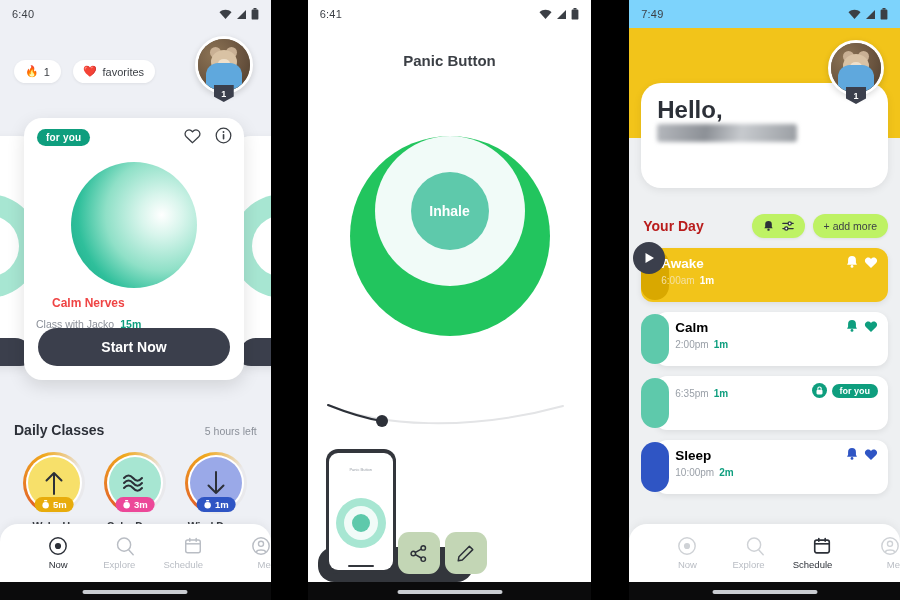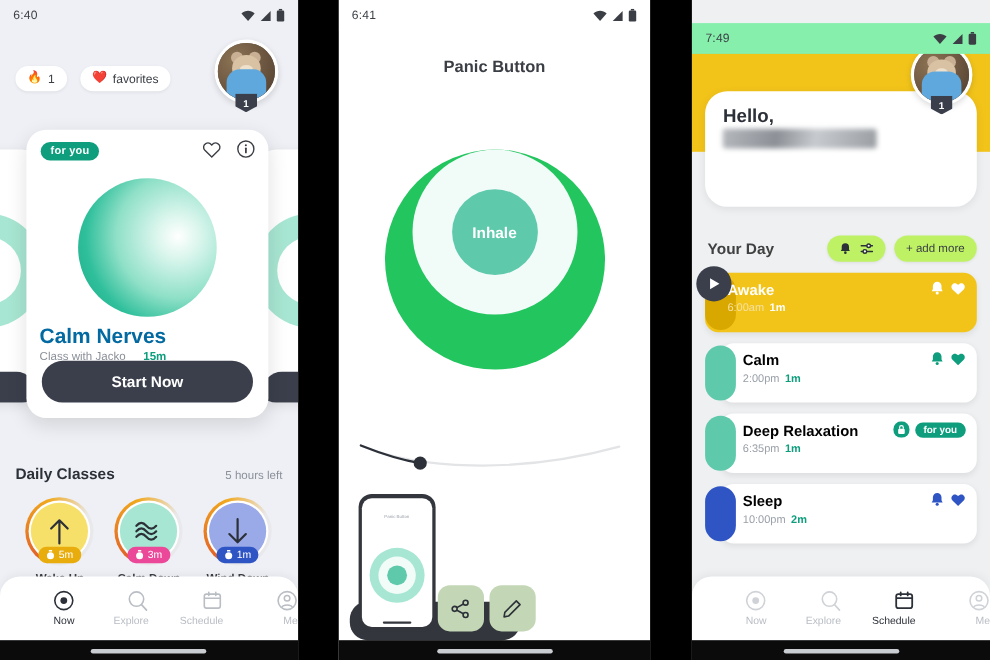--- a/index.html
+++ b/index.html
@@ -108,23 +108,23 @@
   .pill-foryou {
     position:absolute; left:13px; top:11px; background:#0e9e7e; color:#fff;
     font-size:10px; font-weight:bold; border-radius:9px; padding:3px 9px; letter-spacing:.2px;
   }
   .mc-icons { position:absolute; right:12px; top:9px; display:flex; gap:14px; align-items:center; }
   .sphere {
     position:absolute; left:50%; top:44px; transform:translateX(-50%);
     width:126px; height:126px; border-radius:50%;
     background: radial-gradient(circle at 72% 42%, #ffffff 0%, #d8f5ec 18%, #8fe0c7 48%, #2fbf9b 72%, #17a683 100%);
   }
-  .mc-title { position:absolute; left:12px; top:178px; font-size:19px; font-weight:bold; color:#0369a1; }
+  .mc-title { position:absolute; left:28px; top:178px; font-size:12px; font-weight:bold; color:#ef4444; }
   .mc-sub { position:absolute; left:12px; top:200px; font-size:10.5px; color:#8b9099; }
-  .mc-sub b { color:#0e9e7e; margin-left:16px; }
+  .mc-sub b { color:#0e9e7e; margin-left:6px; }
   .start-btn {
     position:absolute; left:14px; right:14px; bottom:14px; height:38px; border-radius:19px;
     background:#3b3f4c; color:#fff; font-size:14px; font-weight:bold;
     display:flex; align-items:center; justify-content:center; border:none; cursor:pointer;
   }
   .yellow-strip { position:absolute; left:0; top:316px; width:24px; height:24px; background:#e8ac0c; z-index:10;}
   .dark-strip { position:absolute; right:0; top:316px; width:30px; height:30px; background:#3b3f4c; z-index:10;}
 
   .daily {
     position:absolute; left:0; right:0; top:408px; bottom:0; padding: 14px 14px 0 14px;
@@ -142,21 +142,21 @@
   .cls-ring .inner {
     width:100%; height:100%; border-radius:50%; background:#fff; padding:2px;
     display:flex; align-items:center; justify-content:center;
   }
   .cls-disc { width:100%; height:100%; border-radius:50%; display:flex; align-items:center; justify-content:center; }
   .cls-disc.yellow { background:#f7e06a; }
   .cls-disc.green { background:#a7e6d2; }
   .cls-disc.blue { background:#9aa9e8; }
   .cls-time {
     position:absolute; left:50%; transform:translateX(-50%); bottom:20px;
-    color:#fff; font-size:9.5px; font-weight:normal; border-radius:8px; padding:2px 7px;
+    color:#fff; font-size:9.5px; font-weight:bold; border-radius:8px; padding:2px 7px;
     display:flex; align-items:center; gap:3px; white-space:nowrap;
   }
   .cls-time.y { background:#e8ac0c; }
   .cls-time.g { background:#ec4899; }
   .cls-time.b { background:#2f55c4; }
   .cls-label { margin-top:6px; font-size:10.5px; font-weight:bold; color:#3b3f45; }
 
   
   .tabbar {
     position:absolute; left:0; right:0; bottom:18px; height:58px; background:#fff;
@@ -206,42 +206,42 @@
   .mock-ring .m3 { width:18px; height:18px; border-radius:50%; background:#5ec9ab; }
   .mock-home { position:absolute; bottom:3px; left:50%; transform:translateX(-50%); width:26px; height:2px; border-radius:2px; background:#33363c;}
   .mock-actions { position:absolute; left:80px; bottom:8px; display:flex; gap:5px; }
   .act-btn {
     width:42px; height:42px; border-radius:11px; background:#c3d6b5;
     display:flex; align-items:center; justify-content:center; cursor:pointer;
   }
 
   
   .p3 .screen { background:#eef0f2; }
-  .p3 .statusbar { background:#86efac;margin-top:21px; }
+  .p3 .statusbar { background:#7dd3fc; }
   .yellow-header { position:absolute; top:28px; left:0; right:0; height:110px; background:#f2c41a; }
   .hello-card {
     position:absolute; top:83px; left:12px; right:12px; height:105px;
     background:#fff; border-radius:20px; box-shadow:0 2px 8px rgba(0,0,0,.08); padding:14px 16px;
   }
-  .hello-text { font-size:17px; font-weight:bold; color:#2c3038; line-height:1.05; }
+  .hello-text { font-size:24px; font-weight:bold; color:#2c3038; line-height:1.05; }
   .hello-name {
     margin-top:2px; width:140px; height:18px; border-radius:3px;
     background: linear-gradient(100deg,#b5b8bd 0%,#8c9096 35%,#c7cace 60%,#9a9ea3 100%);
     filter: blur(2.2px);
   }
   .hello-stats { display:flex; gap:24px; margin-top:12px; align-items:center; }
   .stat { display:flex; align-items:center; gap:6px; font-size:10.5px; color:#3b3f45; }
   .p3 .avatar-wrap { position:absolute; top:40px; right:16px; width:56px; height:56px; z-index:30; }
   .p3 .avatar { width:56px; height:56px; }
 
   .yourday-head {
     position:absolute; top:214px; left:14px; right:12px; display:flex;
     align-items:center; justify-content:space-between;
   }
-  .yd-title { font-size:14px; font-weight:bold; color:#404040; }
+  .yd-title { font-size:14px; font-weight:bold; color:#b91c1c; }
   .yd-actions { display:flex; gap:8px; }
   .yd-pill {
     background:#bef264; border-radius:13px; height:24px; padding:0 11px;
     display:flex; align-items:center; gap:8px; font-size:10.5px; color:#3b3f45;
     box-shadow:0 1px 3px rgba(0,0,0,.07); cursor:pointer;
   }
 
   .sched-list { position:absolute; top:248px; left:12px; right:12px; }
   .sched-item { position:relative; margin-bottom:10px; height:54px; }
   .sched-card {
@@ -639,21 +639,20 @@
               <svg width="14" height="13" viewBox="0 0 24 22">
                   <path d="M12 20.5 3.2 12C.6 9.3 1.1 5 4.3 3.2 6.7 1.8 9.8 2.5 12 5c2.2-2.5 5.3-3.2 7.7-1.8 3.2 1.8 3.7 6.1 1.1 8.8z" fill="#0e9e7e"></path>
                 </svg>
             </span>
           </div>
         </div>
 
         <div class="sched-item">
           <div class="sched-accent" style="background:#5ec9ab"></div>
           <div class="sched-card">
-            <div class="sched-name">Deep Relaxation</div>
             <div class="sched-meta">
               <span>6:35pm</span><b>1m</b>
             </div>
             <span class="sched-badges">
               <svg width="15" height="15" viewBox="0 0 16 16">
                   <circle cx="8" cy="8" r="8" fill="#0e9e7e"></circle>
                   <rect x="4.8" y="7.2" width="6.4" height="5" rx="1.2" fill="#fff"></rect>
                   <path d="M6.2 7.2V6a1.8 1.8 0 0 1 3.6 0v1.2" fill="none" stroke="#fff" stroke-width="1.2"></path>
                 </svg>
               <span class="badge-pill">for you</span>

